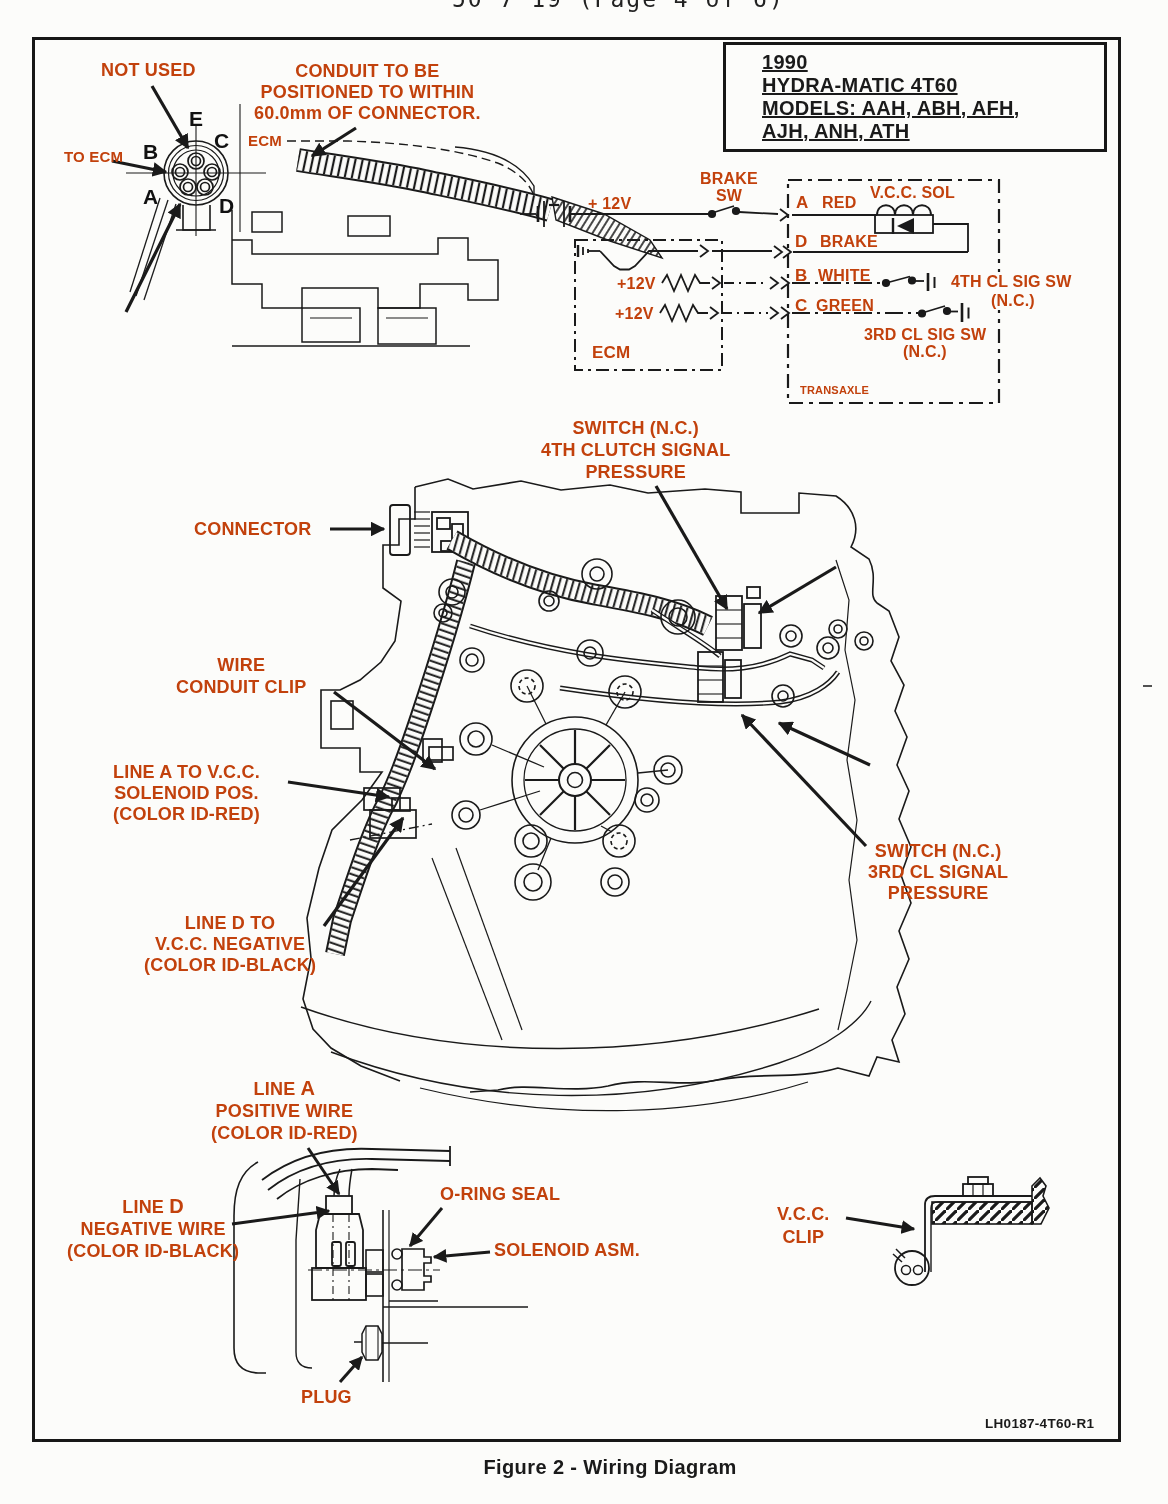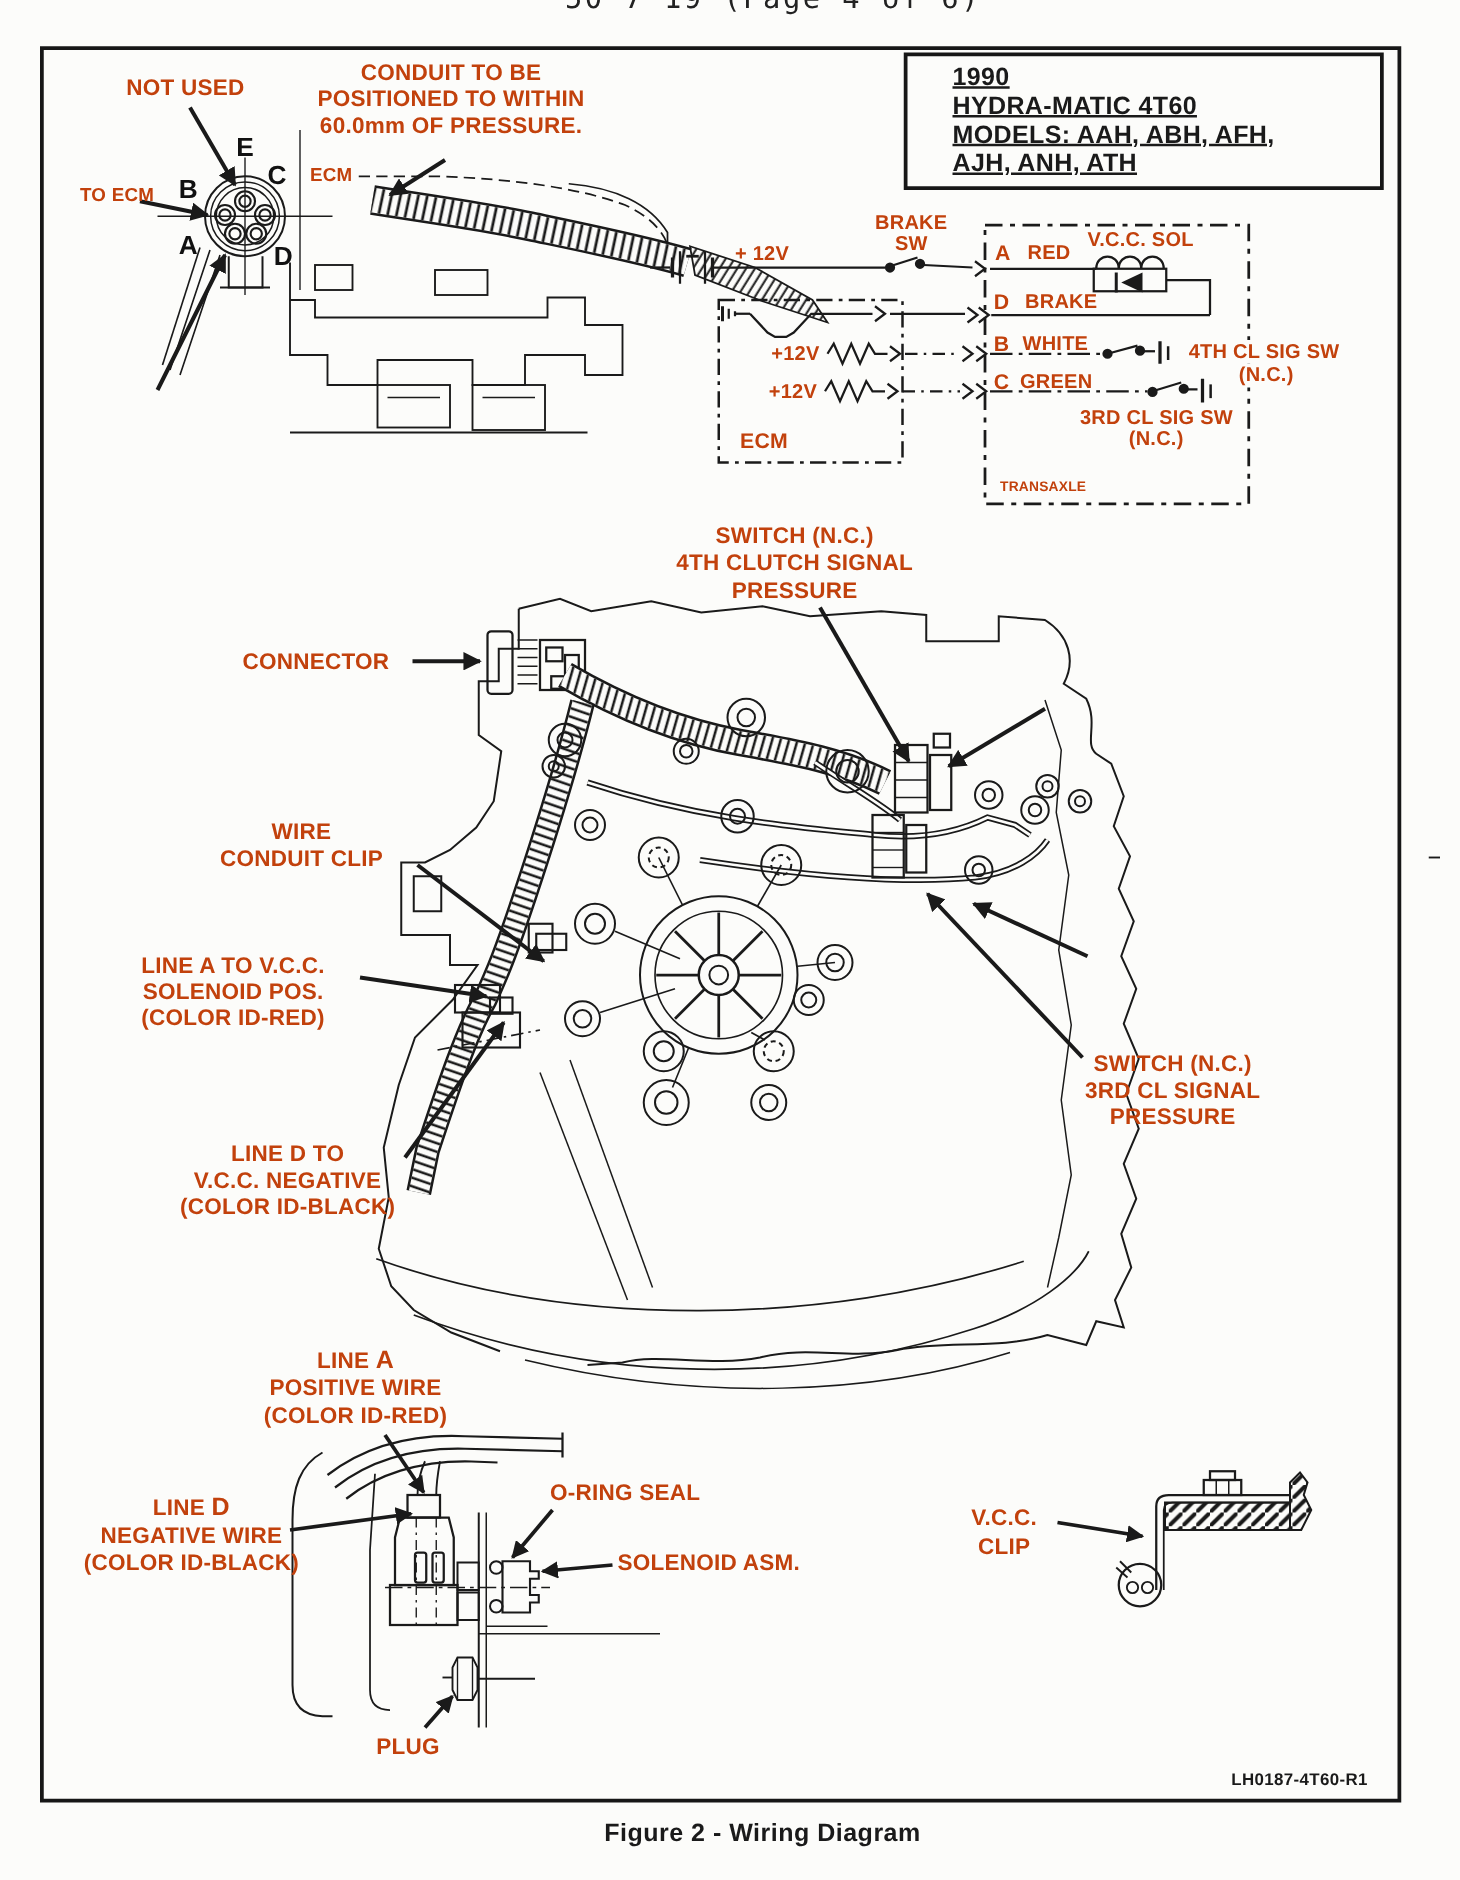--- a/index.html
+++ b/index.html
@@ -418,25 +418,25 @@
   </svg>
 
   <div class="title-box">
     <div class="tl" style="top:6px">1990</div>
     <div class="tl" style="top:29px">HYDRA-MATIC 4T60</div>
     <div class="tl" style="top:52px">MODELS: AAH, ABH, AFH,</div>
     <div class="tl" style="top:75px">AJH, ANH, ATH</div>
   </div>
 
   <div class="lbl" style="left:101px;top:60px">NOT USED</div>
-  <div class="lbl" style="left:254px;top:48px">
+  <div class="lbl" style="left:254px;top:61px">
 
     <div>CONDUIT TO BE</div>
     <div>POSITIONED TO WITHIN</div>
-    <div>60.0mm OF PRESSURE.</div>
+    <div>60.0mm OF CONNECTOR.</div>
   </div>
   <div class="lbl lbl-xs" style="left:64px;top:148px">TO ECM</div>
   <div class="lbl lbl-xs" style="left:248px;top:132px">ECM</div>
   <div class="pin-letter" style="left:189px;top:108px">E</div>
   <div class="pin-letter" style="left:143px;top:141px">B</div>
   <div class="pin-letter" style="left:214px;top:130px">C</div>
   <div class="pin-letter" style="left:143px;top:186px">A</div>
   <div class="pin-letter" style="left:219px;top:195px">D</div>
 
   <div class="lbl lbl-s" style="left:588px;top:194px">+ 12V</div>

